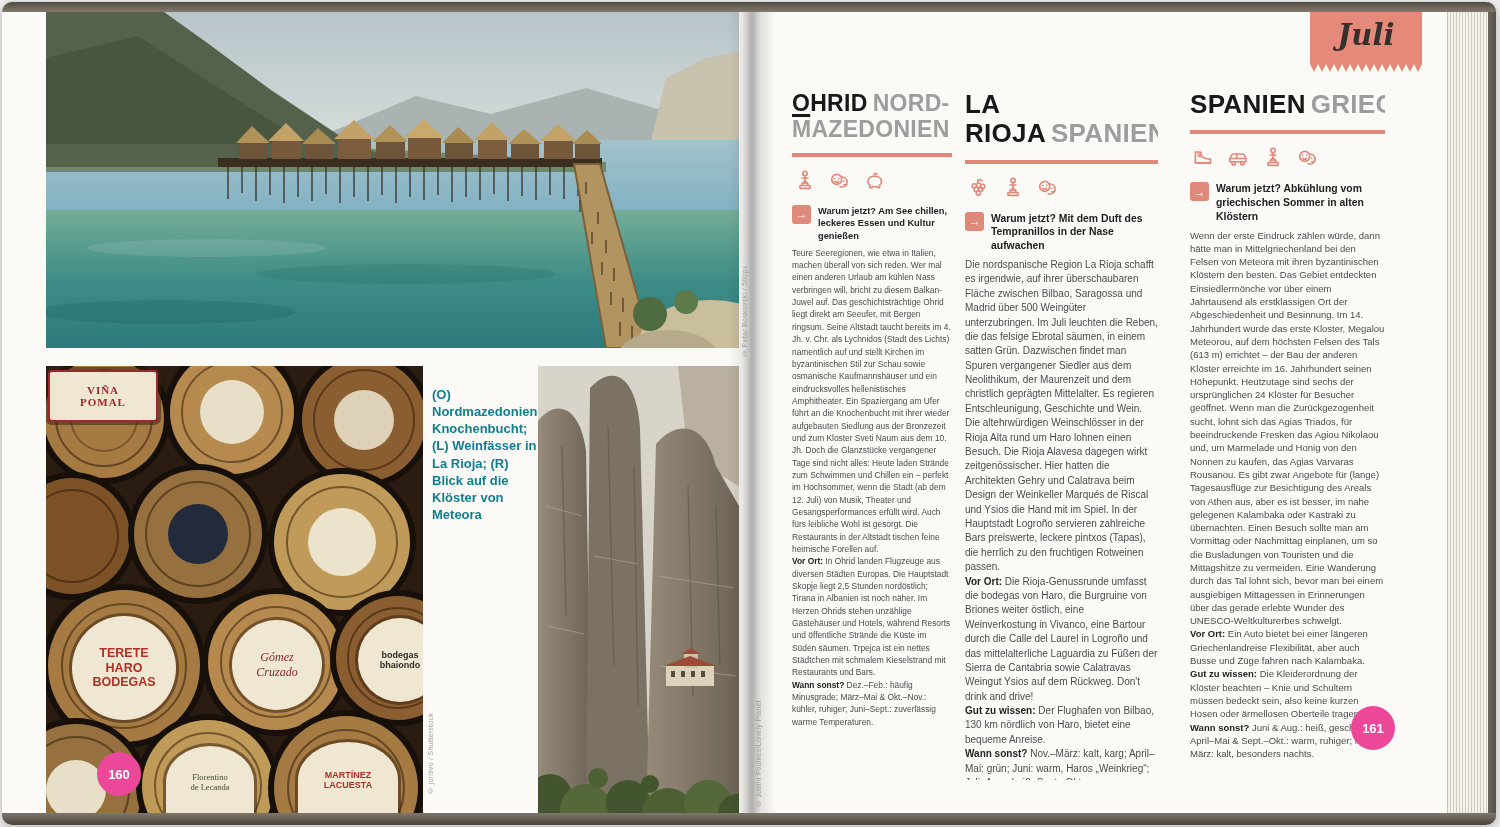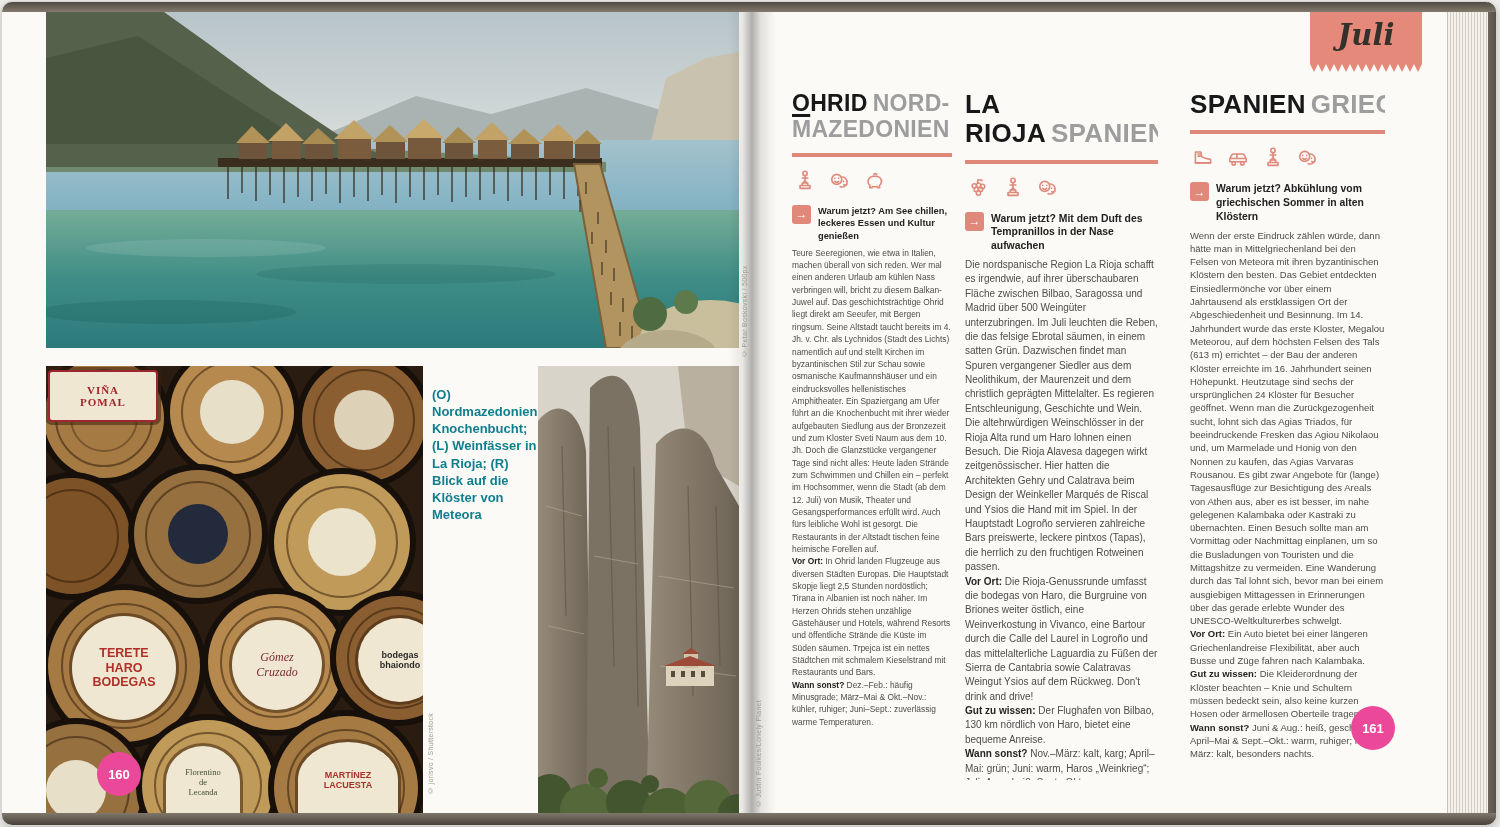--- a/index.html
+++ b/index.html
@@ -58,21 +58,21 @@
   .body p{margin:0;}
   .body b{color:#242424;}
   
   .blabel{position:absolute;display:flex;align-items:center;justify-content:center;text-align:center;
         box-sizing:border-box;padding:24px;border-radius:50%;background:#efe7d1;box-shadow:0 0 0 3px rgba(60,35,12,.55);}
   #bl-vina{left:2px;top:4px;width:110px;height:46px;border-radius:4px;border:2px solid #9c2730;
         color:#a4252c;font-family:"Liberation Serif",serif;font-weight:bold;font-size:11px;letter-spacing:1px;}
   #bl-terete{left:26px;top:250px;width:104px;height:104px;color:#b03028;font-weight:bold;font-size:12.5px;line-height:1.15;}
   #bl-gomez{left:186px;top:254px;width:90px;height:90px;color:#7c2b33;font-family:"Liberation Serif",serif;font-style:italic;font-size:12px;}
   #bl-bhaiondo{left:312px;top:252px;width:84px;height:84px;color:#2b2b2b;font-weight:bold;font-size:9px;}
-  #bl-florentino{left:120px;top:380px;width:74px;height:71px;color:#41502e;font-family:"Liberation Serif",serif;font-size:8.5px;border-radius:50% 50% 0 0;}
+  #bl-florentino{left:120px;top:380px;width:88px;height:71px;color:#41502e;font-family:"Liberation Serif",serif;font-size:8.5px;border-radius:50% 50% 0 0;}
   #bl-martinez{left:252px;top:376px;width:100px;height:75px;color:#a8322b;font-weight:bold;font-size:9px;border-radius:50% 50% 0 0;}
 </style>
 </head>
 <body>
 
 <div class="canvas">
   <div class="book">
 
     <div class="photo" id="photo-ohrid">
       <svg viewBox="0 0 693 336" preserveAspectRatio="none">

